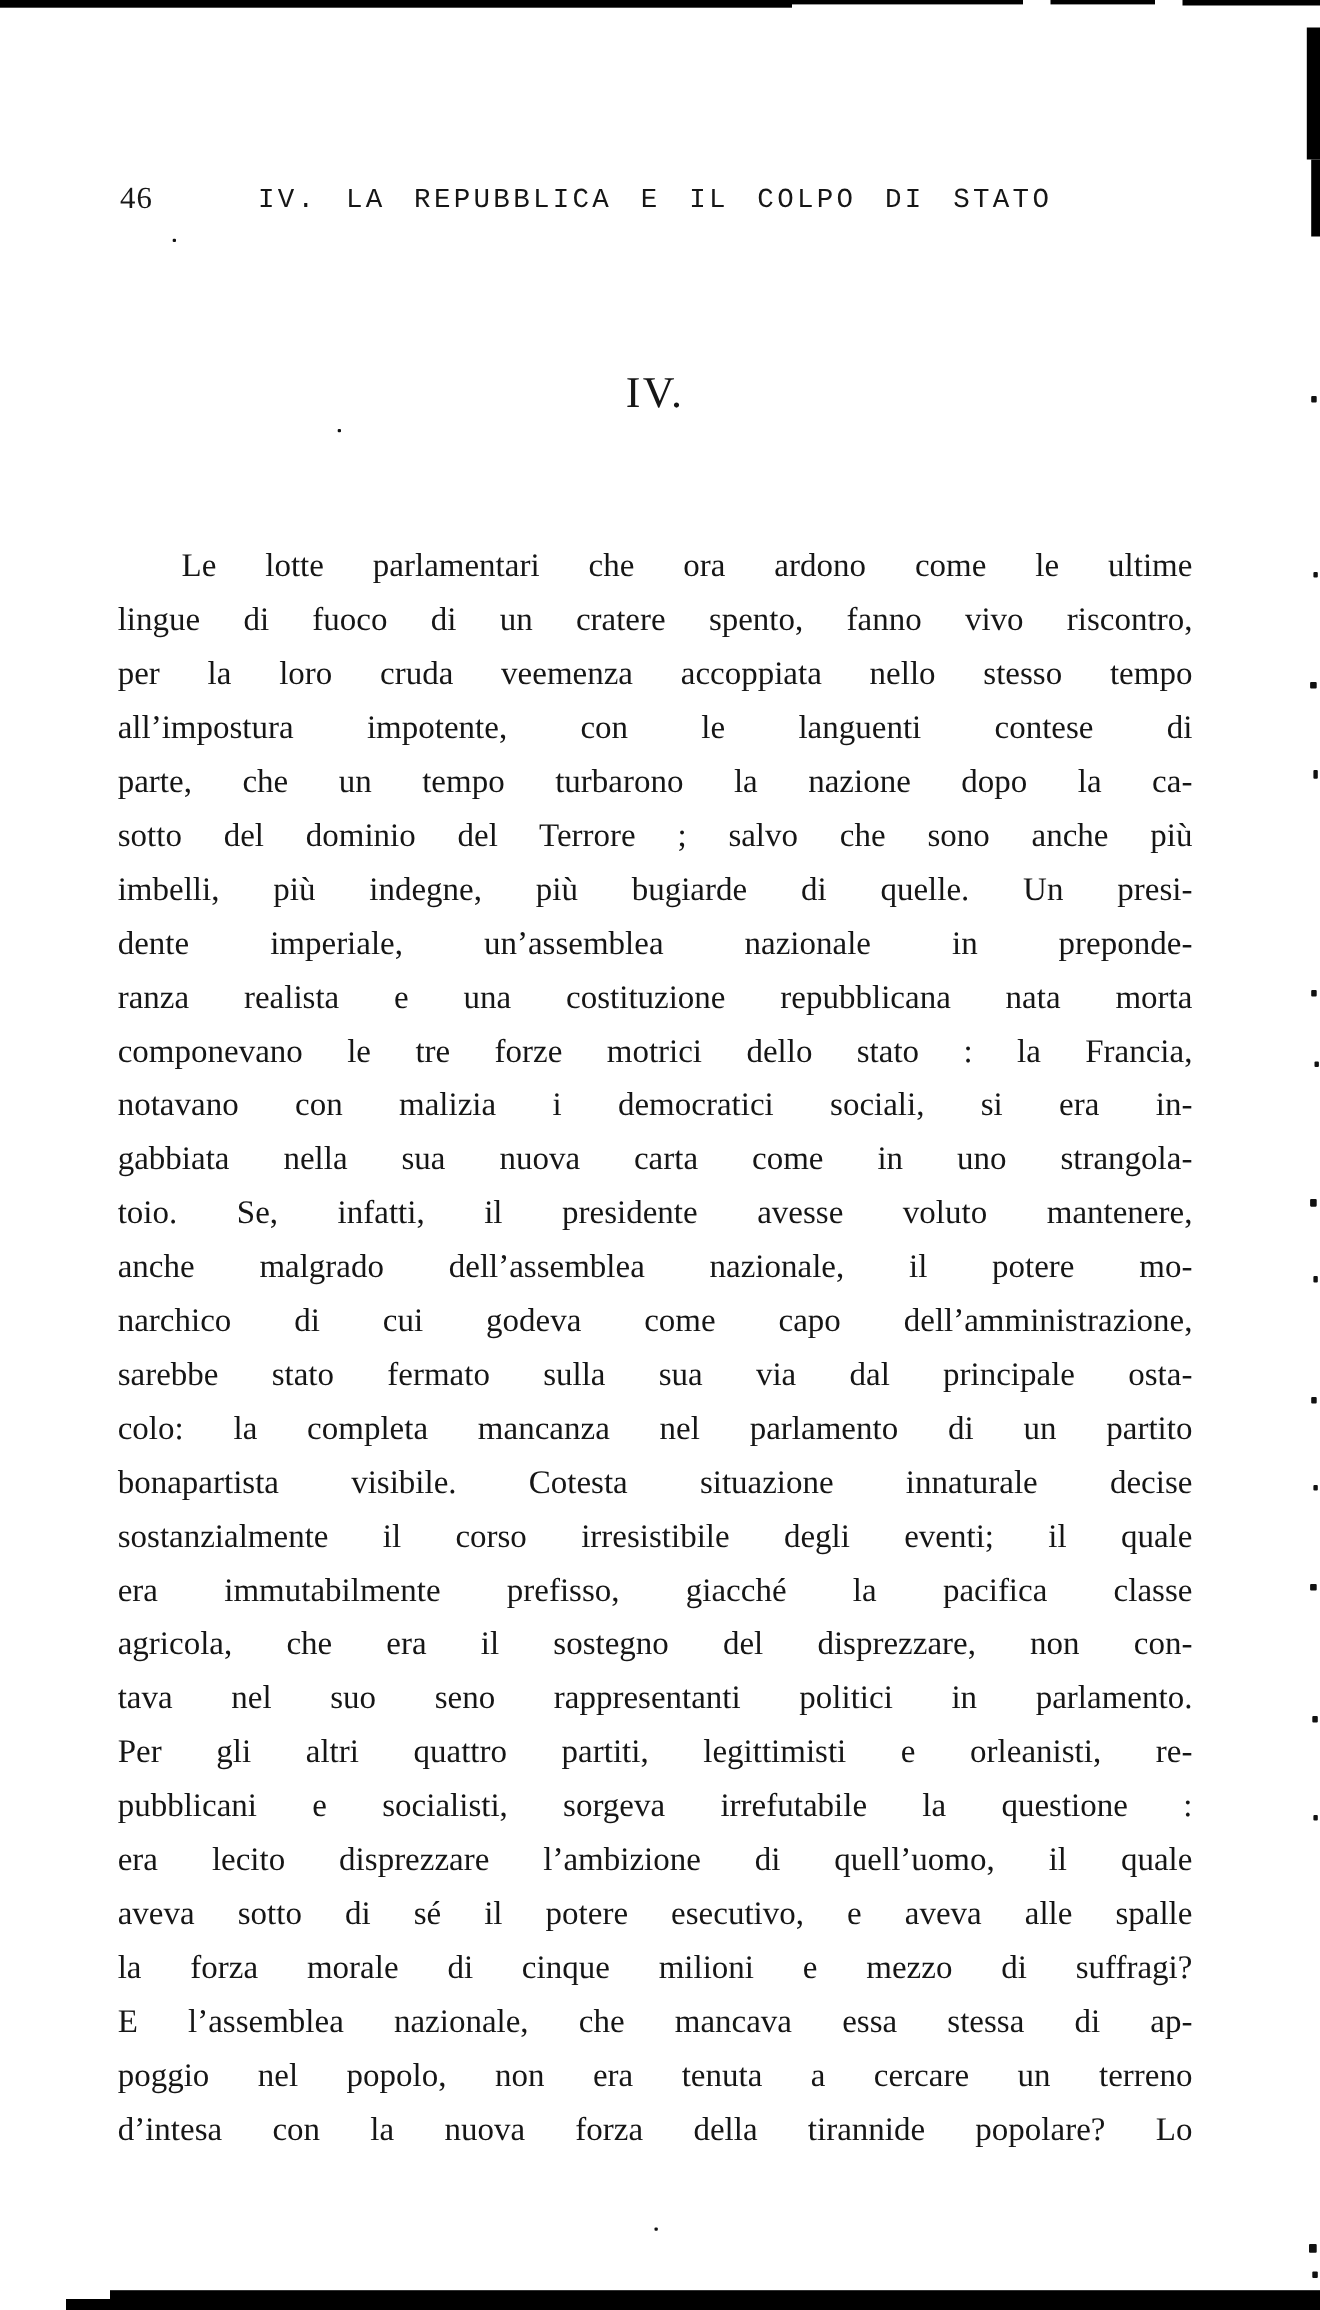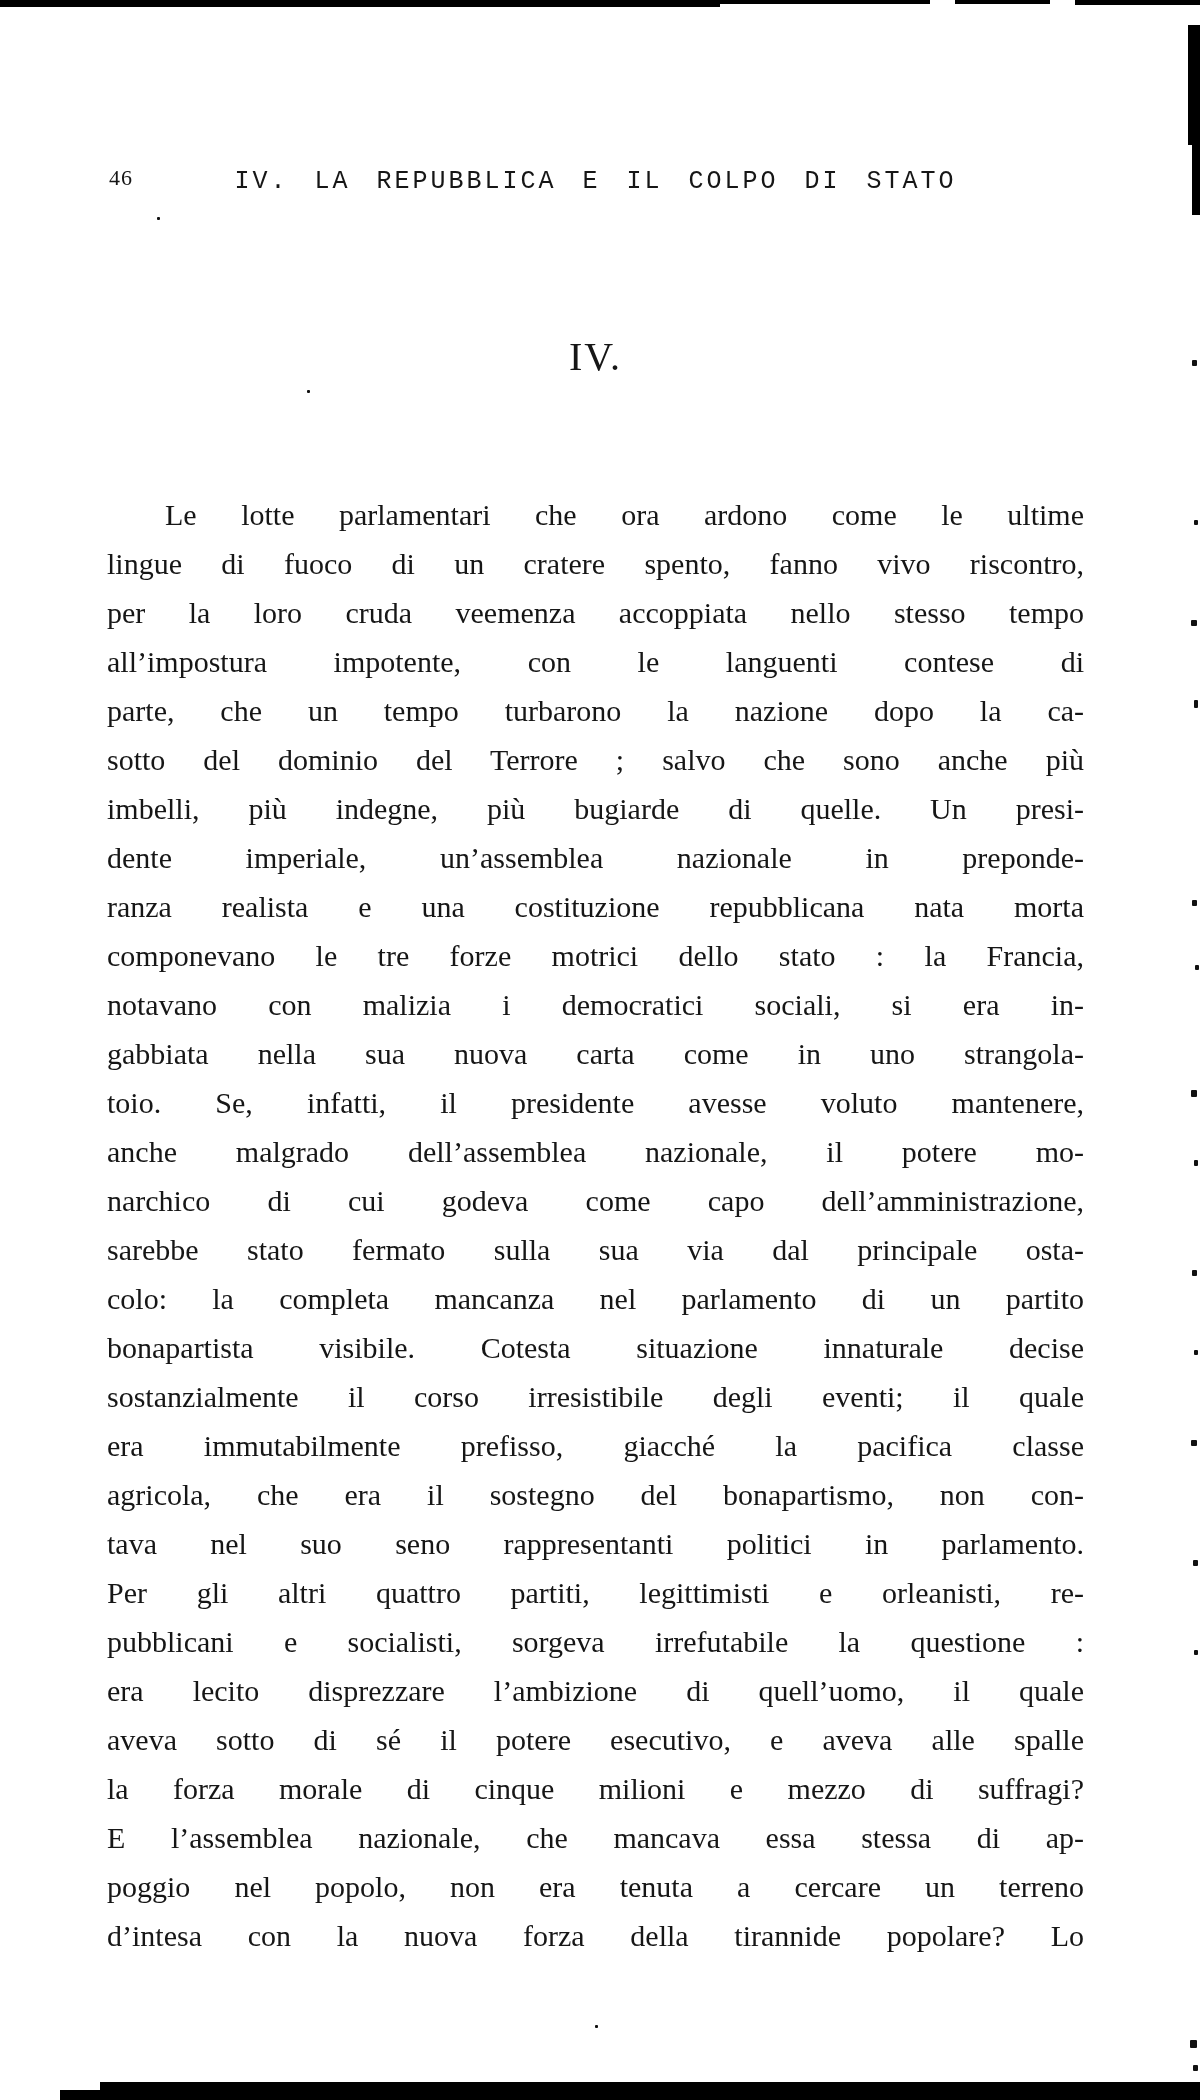--- a/index.html
+++ b/index.html
@@ -11,21 +11,21 @@
     font-family:"Liberation Serif","DejaVu Serif",serif;
     color:#161616;
   }
   
   .bar{position:absolute;background:#000;}
   .speck{position:absolute;background:#111;border-radius:1px;}
   
   .running-head{position:absolute;top:163px;left:107px;width:977px;height:42px;}
   .pagenum{
     position:absolute;left:2px;top:2px;
-    font-size:22px;letter-spacing:1px;
+    font-size:28px;letter-spacing:1px;
   }
   .head-title{
     display:block;text-align:center;
     font-size:25px;letter-spacing:3px;word-spacing:8px;
     padding-top:4px;
     font-family:Liberation Mono, monospace;
   }
   
   .chapter-heading{
     position:absolute;top:333px;left:107px;width:977px;
@@ -100,21 +100,21 @@
     <div class="line">notavano con malizia i democratici sociali, si era in-</div>
     <div class="line">gabbiata nella sua nuova carta come in uno strangola-</div>
     <div class="line">toio. Se, infatti, il presidente avesse voluto mantenere,</div>
     <div class="line">anche malgrado dell’assemblea nazionale, il potere mo-</div>
     <div class="line">narchico di cui godeva come capo dell’amministrazione,</div>
     <div class="line">sarebbe stato fermato sulla sua via dal principale osta-</div>
     <div class="line">colo: la completa mancanza nel parlamento di un partito</div>
     <div class="line">bonapartista visibile. Cotesta situazione innaturale decise</div>
     <div class="line">sostanzialmente il corso irresistibile degli eventi; il quale</div>
     <div class="line">era immutabilmente prefisso, giacché la pacifica classe</div>
-    <div class="line">agricola, che era il sostegno del bonapartismo, non con-</div>
+    <div class="line">agricola, che era il sostegno del disprezzare, non con-</div>
     <div class="line">tava nel suo seno rappresentanti politici in parlamento.</div>
     <div class="line">Per gli altri quattro partiti, legittimisti e orleanisti, re-</div>
     <div class="line">pubblicani e socialisti, sorgeva irrefutabile la questione :</div>
     <div class="line">era lecito disprezzare l’ambizione di quell’uomo, il quale</div>
     <div class="line">aveva sotto di sé il potere esecutivo, e aveva alle spalle</div>
     <div class="line">la forza morale di cinque milioni e mezzo di suffragi?</div>
     <div class="line">E l’assemblea nazionale, che mancava essa stessa di ap-</div>
     <div class="line">poggio nel popolo, non era tenuta a cercare un terreno</div>
     <div class="line">d’intesa con la nuova forza della tirannide popolare? Lo</div>
   </div>

